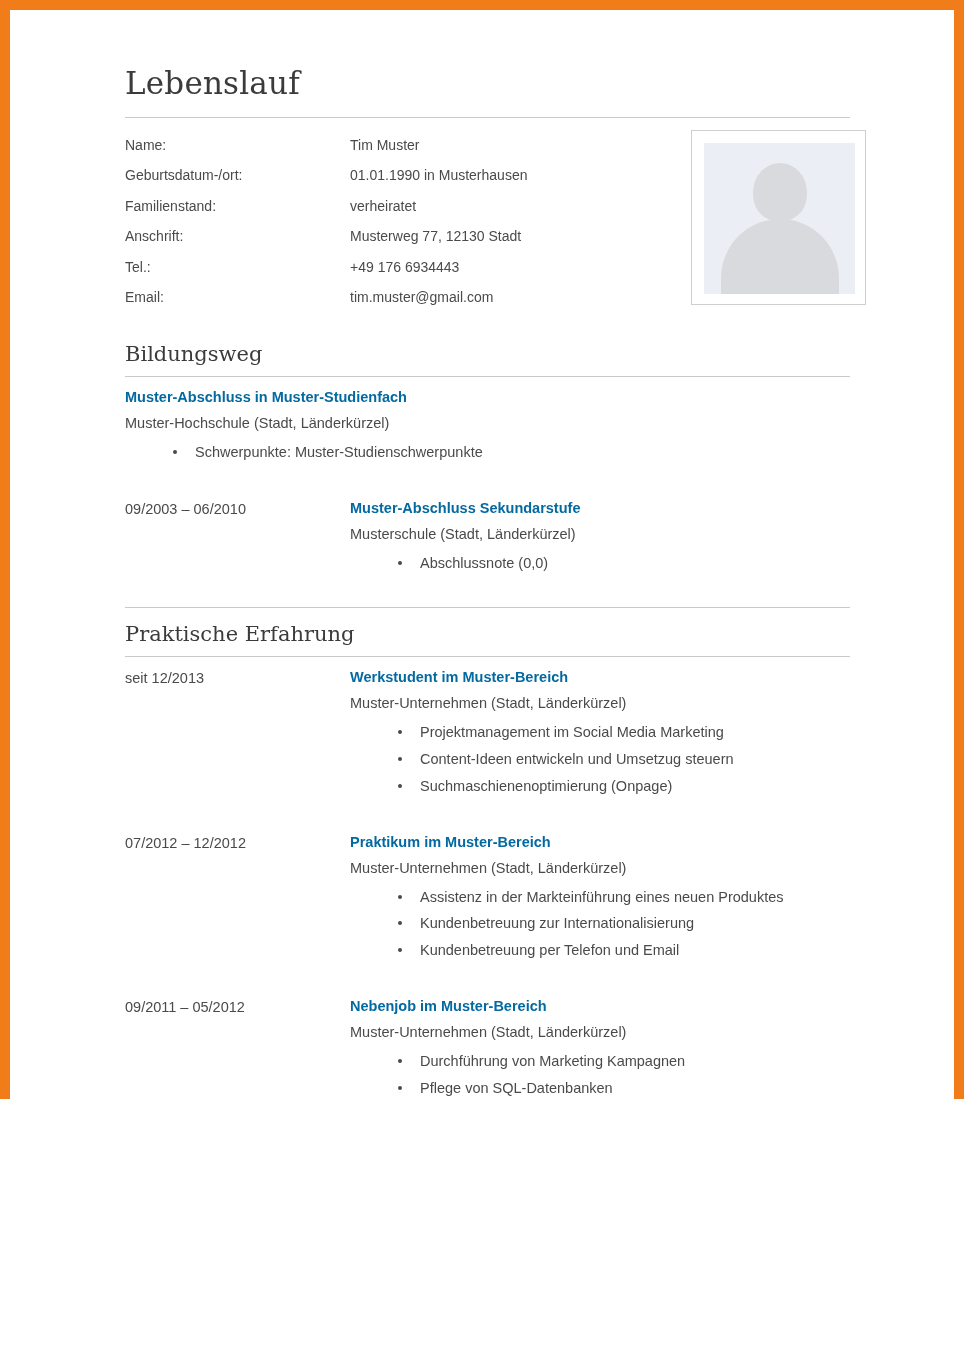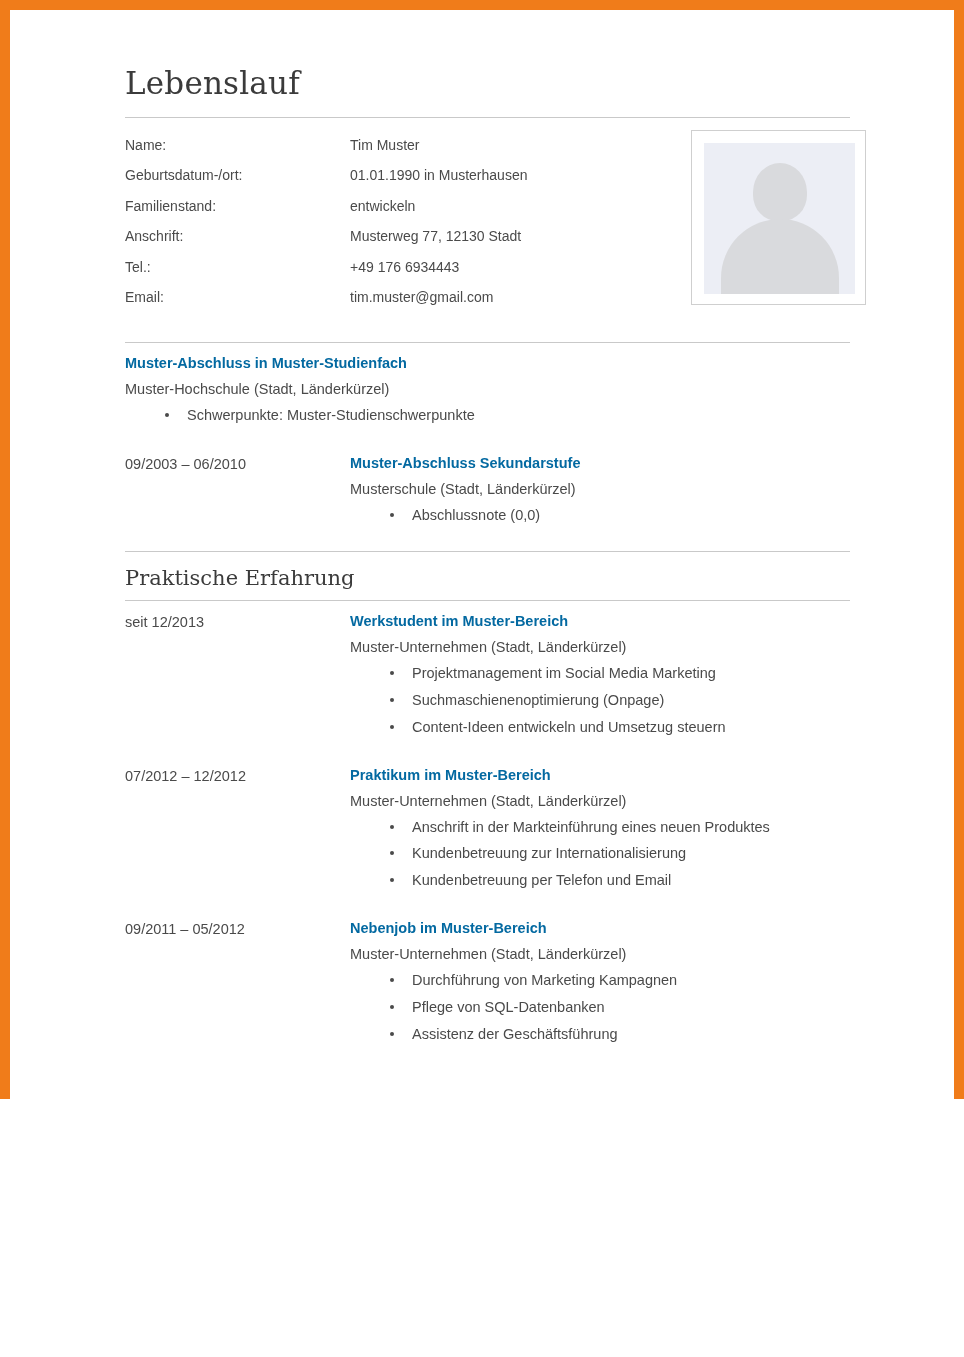--- a/index.html
+++ b/index.html
@@ -175,21 +175,21 @@
     margin-bottom: 10px;
   }
   .entry-org {
     font-size: 14.5px;
     color: #4a4a4a;
     margin-bottom: 9px;
     margin-top: 8px;
   }
   ul.bullets {
     list-style: none;
-    margin: 4px;
+    margin: 12px;
     padding: 0;
   }
   ul.bullets li {
     font-size: 14.5px;
     color: #4a4a4a;
     position: relative;
     padding-left: 58px;
     margin-bottom: 8px;
     line-height: 1.3;
   }
@@ -236,21 +236,21 @@
             <tr>
               <td class="label">Name:</td>
               <td class="value">Tim Muster</td>
             </tr>
             <tr>
               <td class="label">Geburtsdatum-/ort:</td>
               <td class="value">01.01.1990 in Musterhausen</td>
             </tr>
             <tr>
               <td class="label">Familienstand:</td>
-              <td class="value">entwickeln</td>
+              <td class="value">verheiratet</td>
             </tr>
             <tr>
               <td class="label">Anschrift:</td>
               <td class="value">Musterweg 77, 12130 Stadt</td>
             </tr>
             <tr>
               <td class="label">Tel.:</td>
               <td class="value">+49 176 6934443</td>
             </tr>
             <tr>
@@ -262,20 +262,21 @@
 
         <div class="photo-box">
           <div class="photo-inner">
             <div class="avatar-head"></div>
             <div class="avatar-body"></div>
           </div>
         </div>
       </div>
 
       <div class="section">
+        <h2 class="section-title">Bildungsweg</h2>
         <hr class="section-head-rule">
 
         <div class="entry">
           <div class="entry-body">
             <div class="entry-role">Muster-Abschluss in Muster-Studienfach</div>
             <div class="entry-org">Muster-Hochschule (Stadt, Länderkürzel)</div>
             <ul class="bullets">
               <li>Schwerpunkte: Muster-Studienschwerpunkte</li>
             </ul>
           </div>
@@ -298,33 +299,33 @@
         <h2 class="section-title">Praktische Erfahrung</h2>
         <hr class="section-head-rule">
 
         <div class="entry">
           <div class="entry-date">seit 12/2013</div>
           <div class="entry-body">
             <div class="entry-role">Werkstudent im Muster-Bereich</div>
             <div class="entry-org">Muster-Unternehmen (Stadt, Länderkürzel)</div>
             <ul class="bullets">
               <li>Projektmanagement im Social Media Marketing</li>
+              <li>Content-Ideen entwickeln und Umsetzug steuern</li>
               <li>Suchmaschienenoptimierung (Onpage)</li>
-              <li>Content-Ideen entwickeln und Umsetzug steuern</li>
             </ul>
           </div>
         </div>
 
         <div class="entry">
           <div class="entry-date">07/2012 – 12/2012</div>
           <div class="entry-body">
             <div class="entry-role">Praktikum im Muster-Bereich</div>
             <div class="entry-org">Muster-Unternehmen (Stadt, Länderkürzel)</div>
             <ul class="bullets">
-              <li>Anschrift in der Markteinführung eines neuen Produktes</li>
+              <li>Assistenz in der Markteinführung eines neuen Produktes</li>
               <li>Kundenbetreuung zur Internationalisierung</li>
               <li>Kundenbetreuung per Telefon und Email</li>
             </ul>
           </div>
         </div>
 
         <div class="entry">
           <div class="entry-date">09/2011 – 05/2012</div>
           <div class="entry-body">
             <div class="entry-role">Nebenjob im Muster-Bereich</div>

